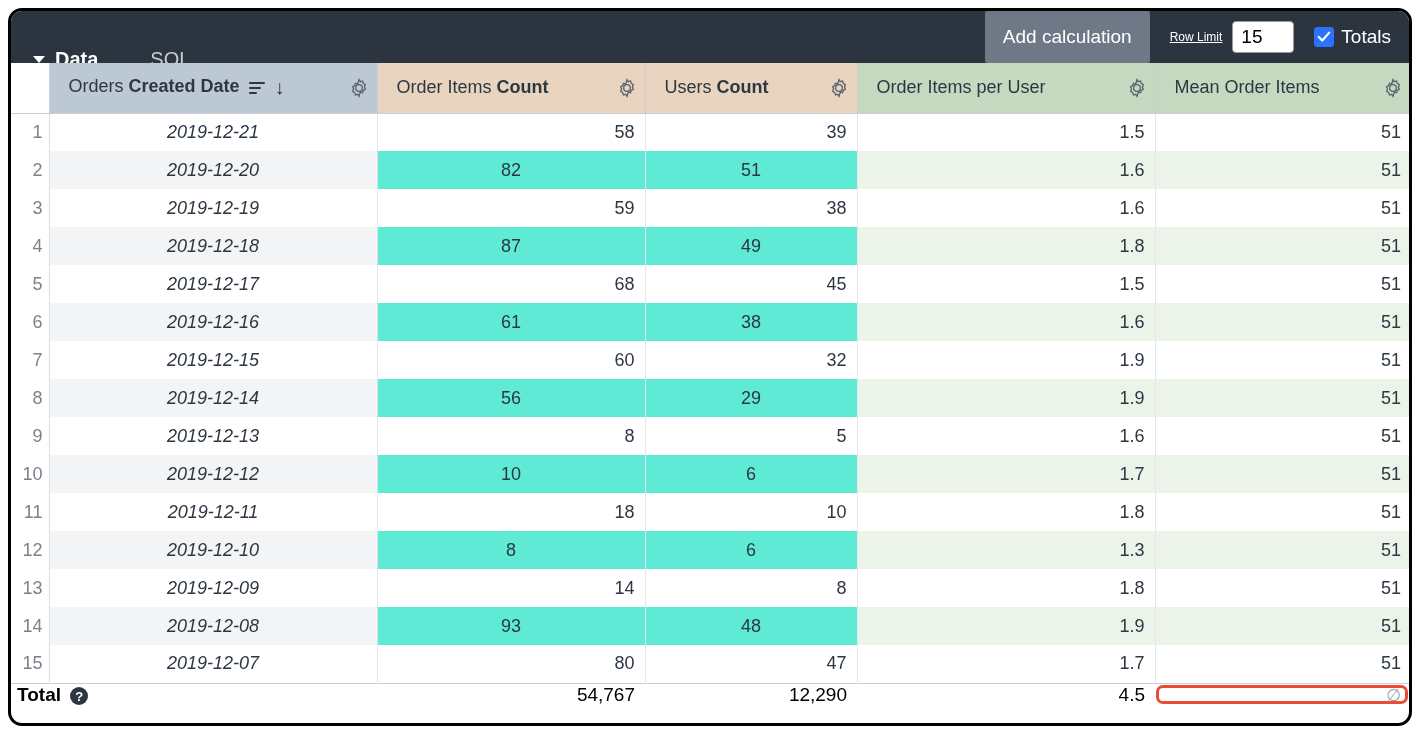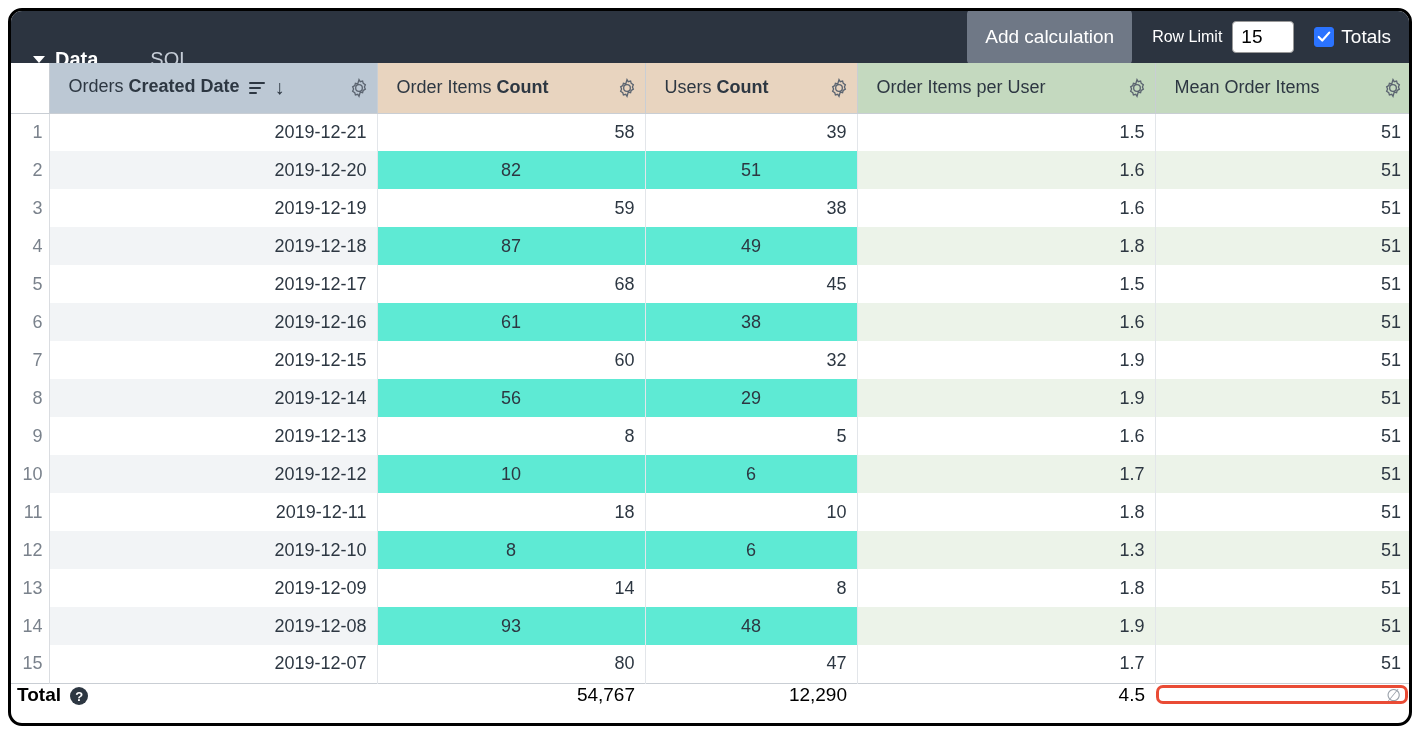--- a/index.html
+++ b/index.html
@@ -51,21 +51,21 @@
 .btn-add {
   background: #6f7886;
   border: none;
   color: #fff;
   font-size: 19px;
   padding: 17px 18px;
   border-radius: 5px;
   cursor: pointer;
 }
 .row-limit-group { display: flex; align-items: center; gap: 10px; }
-.row-limit-label { color: #fff; font-size: 16px; }
+.row-limit-label { color: #fff; font-size: 12px; text-decoration: underline; }
 .row-limit-input {
   width: 62px;
   height: 32px;
   font-size: 19px;
   padding: 2px 8px;
   border: 1px solid #999;
   border-radius: 4px;
   text-align: left;
 }
 .totals-group { display: flex; align-items: center; gap: 7px; }
@@ -129,21 +129,21 @@
   color: #2d3742;
 }
 tbody td:last-child { border-right: none; }
 td.rownum {
   text-align: right;
   color: #7a828c;
   padding-right: 6px;
   background: #fff;
   border-right: 1px solid #dadde1;
 }
-td.date { text-align: right; }
+td.date { text-align: center; font-style: italic; }
 td.num { text-align: right; }
 
 tbody tr.even td.date { background: #f2f4f6; }
 tbody tr.even td.rownum { background: #fff; }
 tbody tr.even td.meas { background: #5eead4; text-align: center; }
 tbody tr.even td.calc { background: #ecf3e9; }
 tbody tr.odd td { background: #fff; }
 
 tfoot td {
   height: 24px;

